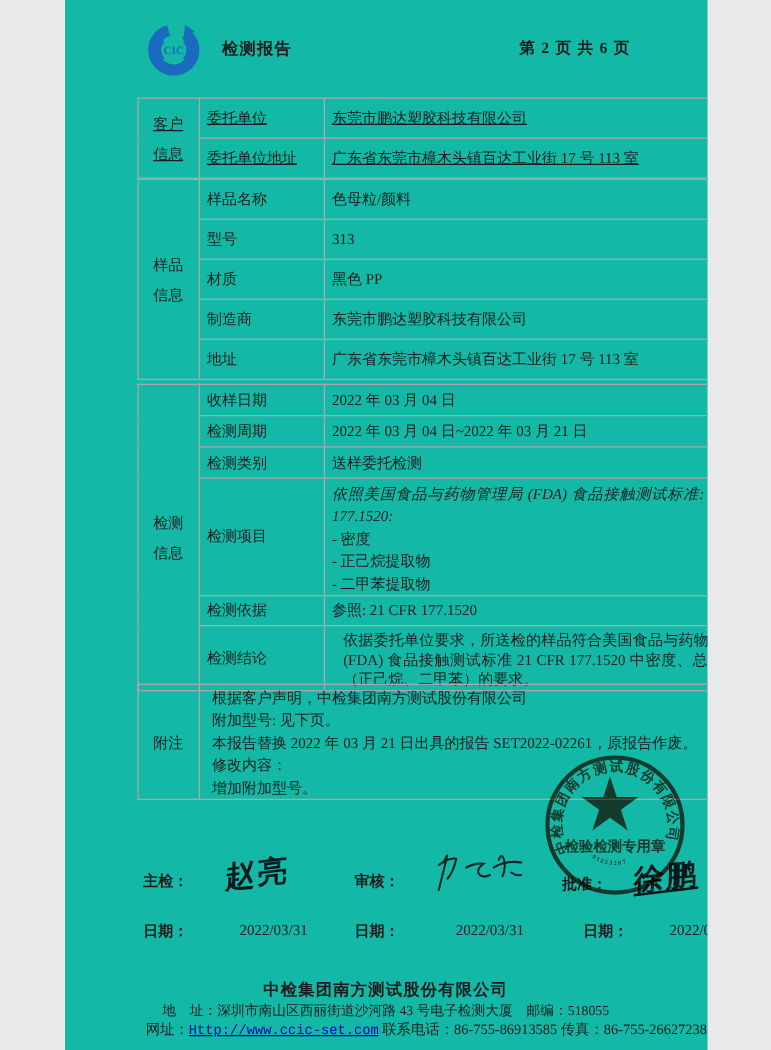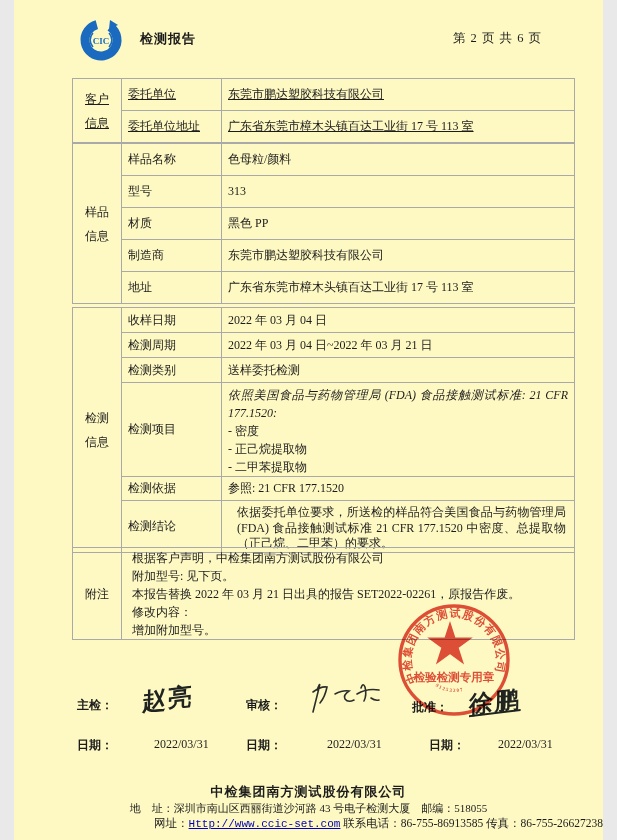--- a/index.html
+++ b/index.html
@@ -1,25 +1,25 @@
 <!DOCTYPE html>
 <html><head>
 <meta charset="utf-8">
 <style>
   html,body{margin:0;padding:0;background:#e9e9e9;}
   .page{
-    position:relative;width:589px;height:840px;background:#fef9c3;
+    position:relative;width:514px;height:840px;background:#14b8a6;
     font-family:"Liberation Serif","DejaVu Serif",serif;color:#1c1c1c;
     margin:0 auto;overflow:hidden;
   }
   
   .logo{position:absolute;left:63px;top:16px;width:48px;height:48px;}
   .doc-title{position:absolute;left:126px;top:30px;font-size:13px;font-weight:bold;letter-spacing:1px;}
   .report-no{position:absolute;left:241px;top:30px;font-size:12px;font-weight:bold;letter-spacing:-0.3px;}
-  .page-info{position:absolute;right:61px;top:30px;font-size:12.5px;font-weight:normal;letter-spacing:1px;}
+  .page-info{position:absolute;right:61px;top:30px;font-size:12.5px;font-weight:bold;letter-spacing:1px;}
   
   table.tbl{
     position:absolute;left:58px;width:502px;border-collapse:collapse;table-layout:fixed;
     font-size:12px;color:#1c1c1c;
   }
   table.tbl td{border:1px solid #a9a9a9;padding:0 6px;vertical-align:middle;overflow:hidden;}
   td.sec{text-align:center;line-height:24px;padding:0 2px;}
   td.lbl{padding-left:10px;}
   td.val{padding-left:15px;}
   .t-customer{top:78px;}  .t-customer tr{height:32px;text-decoration:underline;}

